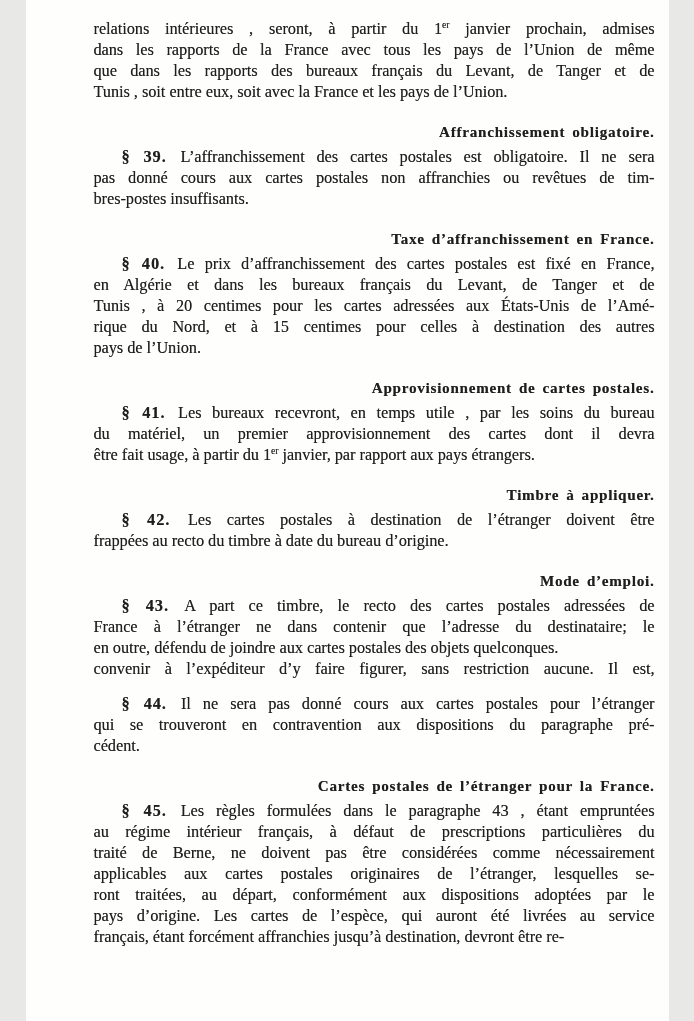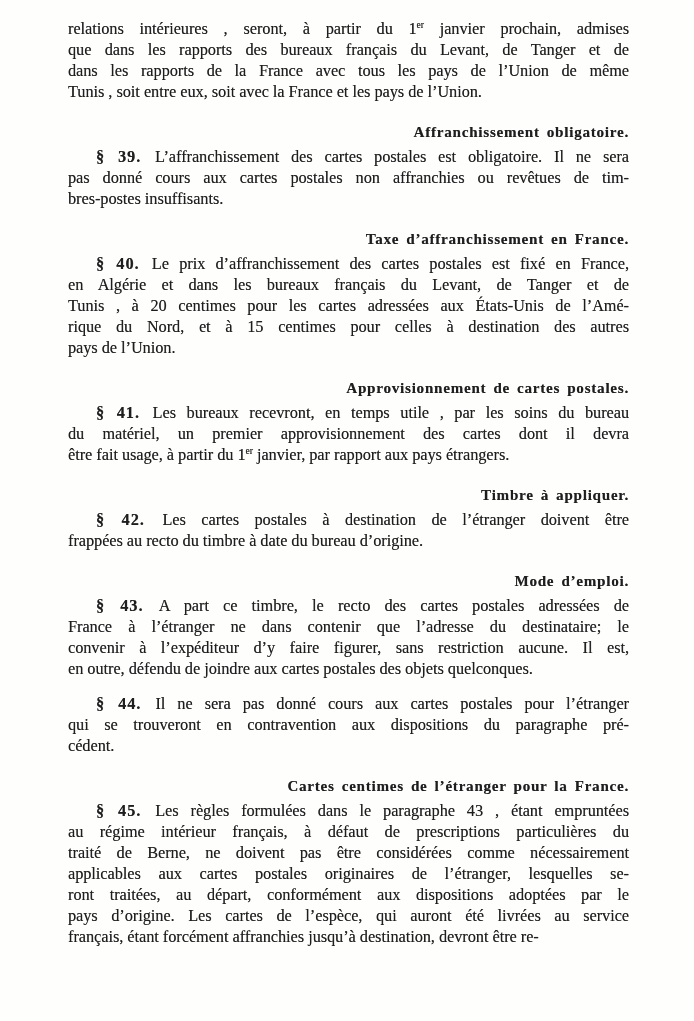--- a/index.html
+++ b/index.html
@@ -2,21 +2,21 @@
 <html><head>
 <meta charset="utf-8">
 <style>
   html, body {
     margin: 0;
     padding: 0;
     background: #e8e8e6;
   }
   .page {
     position: relative;
-    width: 694px;
+    width: 643px;
     height: 1021px;
     margin: 0 auto;
     background: #fefefd;
     overflow: hidden;
     font-family: "Liberation Serif", "DejaVu Serif", serif;
     color: #1e1e1e;
     text-shadow: 0.2px 0.2px 0.35px rgba(25,25,25,0.55);
   }
   .text-column {
     position: absolute;
@@ -59,22 +59,22 @@
     letter-spacing: 0;
   }
 </style>
 </head>
 <body>
 
 <div class="page">
   <div class="text-column">
       <div class="para">
         <div class="line first">relations intérieures , seront, à partir du 1<sup>er</sup> janvier prochain, admises</div>
+        <div class="line">dans les rapports de la France avec tous les pays de l’Union de même</div>
         <div class="line">que dans les rapports des bureaux français du Levant, de Tanger et de</div>
-        <div class="line">dans les rapports de la France avec tous les pays de l’Union de même</div>
         <div class="line last">Tunis , soit entre eux, soit avec la France et les pays de l’Union.</div>
       </div>
       <div class="heading">Affranchissement obligatoire.</div>
       <div class="para indent">
         <div class="line first"><span class="pmark">§ 39.</span> L’affranchissement des cartes postales est obligatoire. Il ne sera</div>
         <div class="line">pas donné cours aux cartes postales non affranchies ou revêtues de tim-</div>
         <div class="line last">bres-postes insuffisants.</div>
       </div>
       <div class="heading">Taxe d’affranchissement en France.</div>
       <div class="para indent">
@@ -92,29 +92,29 @@
       </div>
       <div class="heading">Timbre à appliquer.</div>
       <div class="para indent">
         <div class="line first"><span class="pmark">§ 42.</span> Les cartes postales à destination de l’étranger doivent être</div>
         <div class="line last">frappées au recto du timbre à date du bureau d’origine.</div>
       </div>
       <div class="heading">Mode d’emploi.</div>
       <div class="para indent">
         <div class="line first"><span class="pmark">§ 43.</span> A part ce timbre, le recto des cartes postales adressées de</div>
         <div class="line">France à l’étranger ne dans contenir que l’adresse du destinataire; le</div>
+        <div class="line last">en outre, défendu de joindre aux cartes postales des objets quelconques.</div>
         <div class="line">convenir à l’expéditeur d’y faire figurer, sans restriction aucune. Il est,</div>
-        <div class="line last">en outre, défendu de joindre aux cartes postales des objets quelconques.</div>
       </div>
       <div class="para indent gap">
         <div class="line first"><span class="pmark">§ 44.</span> Il ne sera pas donné cours aux cartes postales pour l’étranger</div>
         <div class="line">qui se trouveront en contravention aux dispositions du paragraphe pré-</div>
         <div class="line last">cédent.</div>
       </div>
-      <div class="heading">Cartes centimes de l’étranger pour la France.</div>
+      <div class="heading">Cartes postales de l’étranger pour la France.</div>
       <div class="para indent">
         <div class="line first"><span class="pmark">§ 45.</span> Les règles formulées dans le paragraphe 43 , étant empruntées</div>
         <div class="line">au régime intérieur français, à défaut de prescriptions particulières du</div>
         <div class="line">traité de Berne, ne doivent pas être considérées comme nécessairement</div>
         <div class="line">applicables aux cartes postales originaires de l’étranger, lesquelles se-</div>
         <div class="line">ront traitées, au départ, conformément aux dispositions adoptées par le</div>
         <div class="line">pays d’origine. Les cartes de l’espèce, qui auront été livrées au service</div>
         <div class="line last">français, étant forcément affranchies jusqu’à destination, devront être re-</div>
       </div>
     </div>

